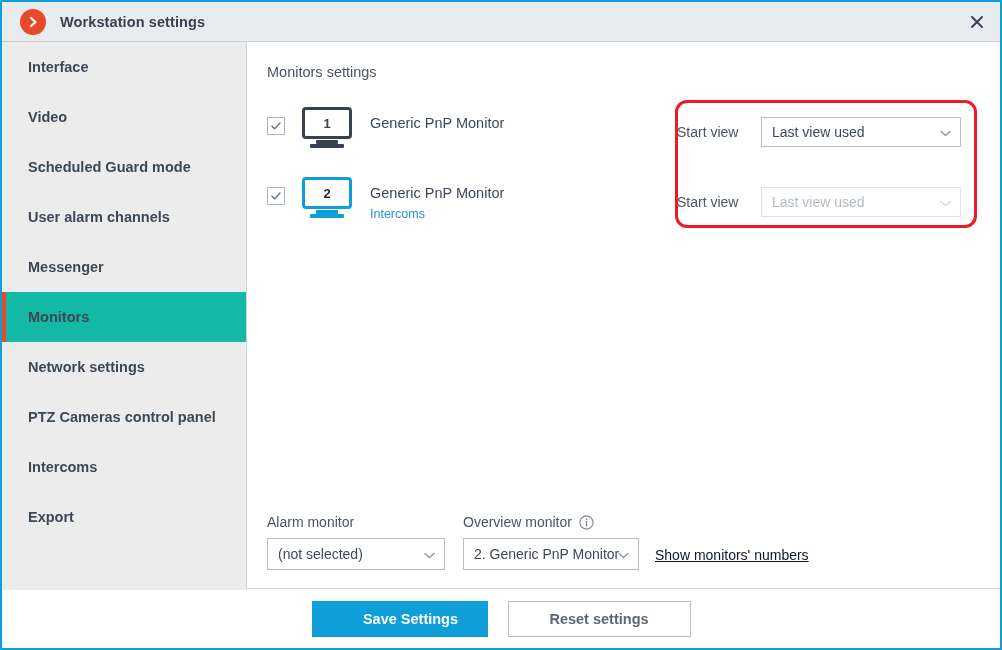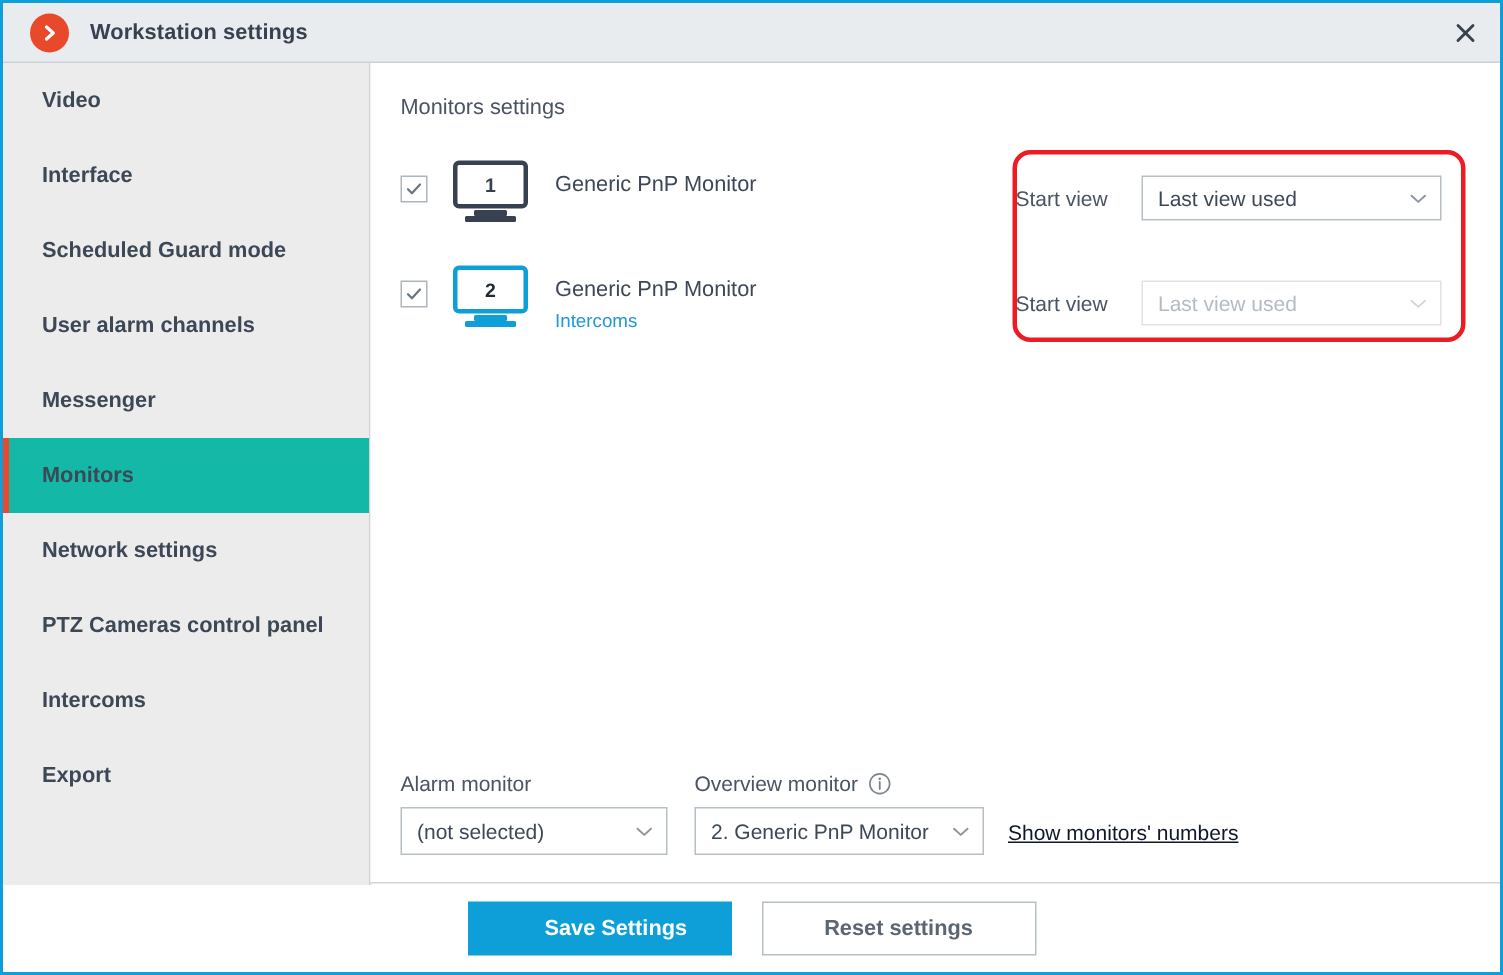--- a/index.html
+++ b/index.html
@@ -280,21 +280,21 @@
     margin-bottom: 8px;
     display: flex;
     align-items: center;
   }
   .info-icon {
     margin-left: 7px;
     display: inline-flex;
   }
   .info-icon svg { display:block; }
   #select-alarm-monitor { width: 178px; height: 32px; }
-  #select-overview-monitor { width: 193px; height: 32px; }
+  #select-overview-monitor { width: 176px; height: 32px; }
   #group-overview-monitor { margin-left: 18px; }
   #show-numbers-link {
     margin-left: 16px;
     margin-bottom: 7px;
     font-size: 14px;
     color: #0f172a;
     text-decoration: underline;
     cursor: pointer;
     white-space: nowrap;
   }
@@ -351,24 +351,24 @@
       <svg width="14" height="14" viewBox="0 0 14 14">
         <path d="M2 2 L12 12 M12 2 L2 12" fill="none" stroke="#37414f" stroke-width="1.9" stroke-linecap="round"></path>
       </svg>
     </div>
   </div>
 
   <div id="body-row">
 
     <div id="sidebar">
       <div class="nav-item">
+        <span>Interface</span>
+      </div>
+      <div class="nav-item">
         <span>Video</span>
-      </div>
-      <div class="nav-item">
-        <span>Interface</span>
       </div>
       <div class="nav-item">
         <span>Scheduled Guard mode</span>
       </div>
       <div class="nav-item">
         <span>User alarm channels</span>
       </div>
       <div class="nav-item">
         <span>Messenger</span>
       </div>

